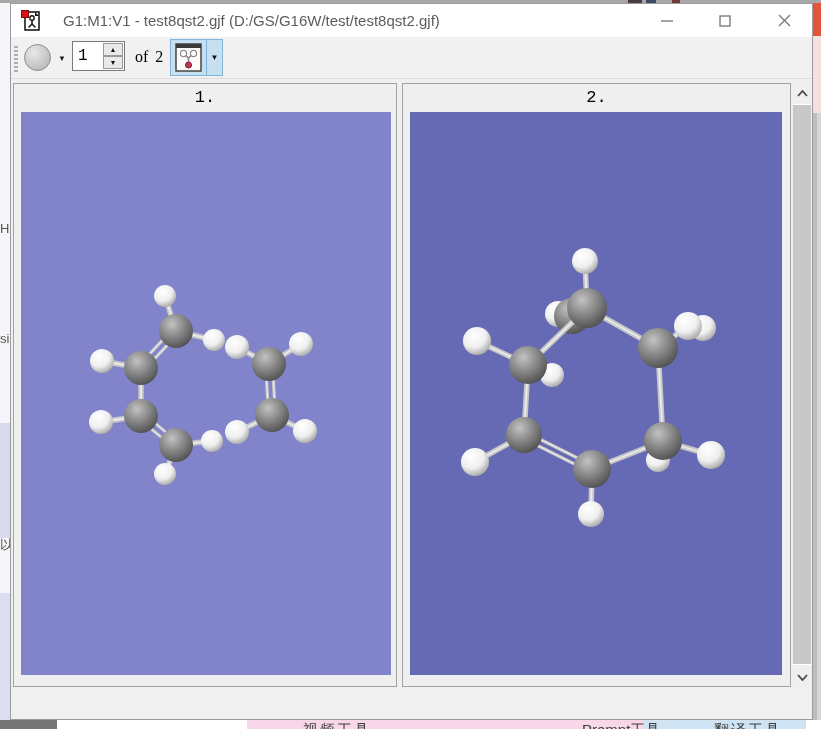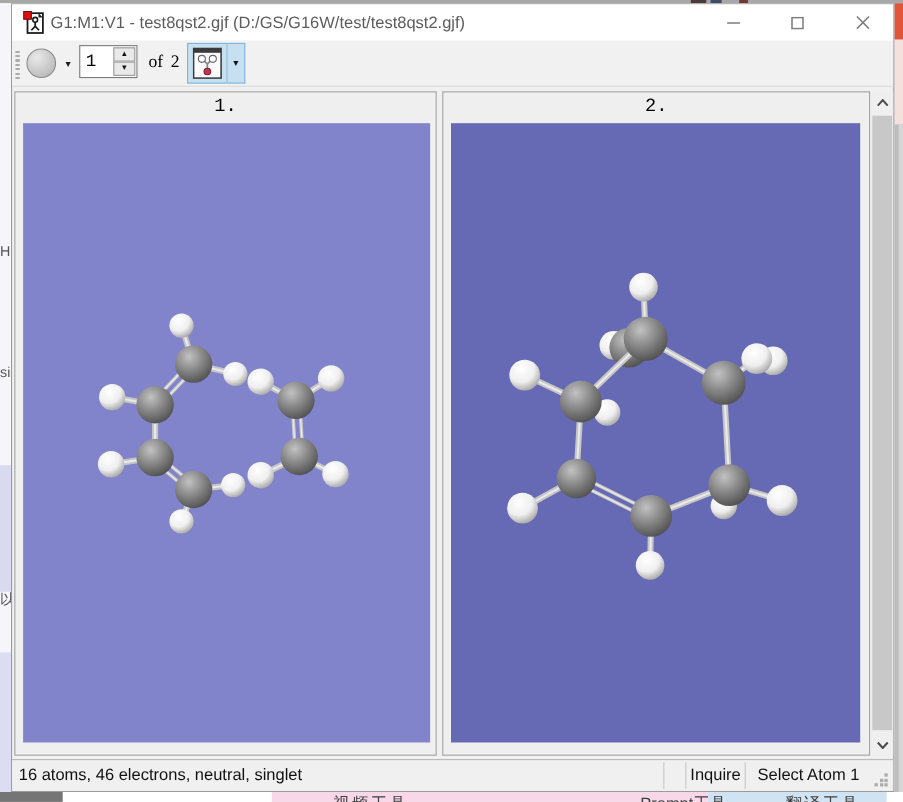--- a/index.html
+++ b/index.html
@@ -26,21 +26,21 @@
   .bg-ribbon-label { position:absolute; top:1px; height:20px; font-size:15px; color:#3f3f3f;
                      letter-spacing:2px; white-space:nowrap; }
 
   
   .gv-window { position:absolute; left:10px; top:3px; width:803px; height:717px;
                background:#f0f0f0; border:1px solid #9b9b9b; }
 
   
   .titlebar { position:absolute; left:0; top:0; width:801px; height:33px; background:#ffffff; }
   .app-icon { position:absolute; left:10px; top:6px; width:20px; height:22px; }
-  .title-text { position:absolute; left:35px; top:0; height:37px; line-height:33px;
+  .title-text { position:absolute; left:52px; top:0; height:37px; line-height:33px;
                 font-size:15px; color:#5c5c5c; white-space:nowrap; }
   .win-btn { position:absolute; top:0; height:33px; width:44px; display:flex;
              align-items:center; justify-content:center; }
   .win-btn-min { left:634px; } .win-btn-max { left:692px; } .win-btn-close { left:751px; }
 
   
   .toolbar { position:absolute; left:0; top:33px; width:801px; height:42px; background:#f1f1f1;
              border-bottom:1px solid #dddddd; }
   .tb-grip { position:absolute; left:3px; top:7px; width:4px; height:28px;
              background:repeating-linear-gradient(#f1f1f1 0 2px, #ababab 2px 4px); }
@@ -338,29 +338,15 @@
           </svg>
       </div>
       <div class="sb-thumb"></div>
       <div class="sb-btn sb-down">
         <svg width="11" height="7" viewBox="0 0 11 7">
             <polyline points="1,1 5.5,6 10,1" fill="none" stroke="#4a4a4a" stroke-width="1.8"></polyline>
           </svg>
       </div>
     </div>
 
-    <div class="statusbar">
-      <span class="status-info">16 atoms, 46 electrons, neutral, singlet</span>
-      <div class="status-sect sect-empty"></div>
-      <div class="status-sect sect-inquire">Inquire</div>
-      <div class="status-sect sect-select">Select Atom 1</div>
-      <div class="resize-grip">
-        <i style="left:9px;top:0;"></i>
-          <i style="left:9px;top:4.5px;"></i>
-          <i style="left:4.5px;top:4.5px;"></i>
-        <i style="left:9px;top:9px;"></i>
-          <i style="left:4.5px;top:9px;"></i>
-          <i style="left:0;top:9px;"></i>
-      </div>
-    </div>
 
   </div>
 </div>
 
 </body></html>

